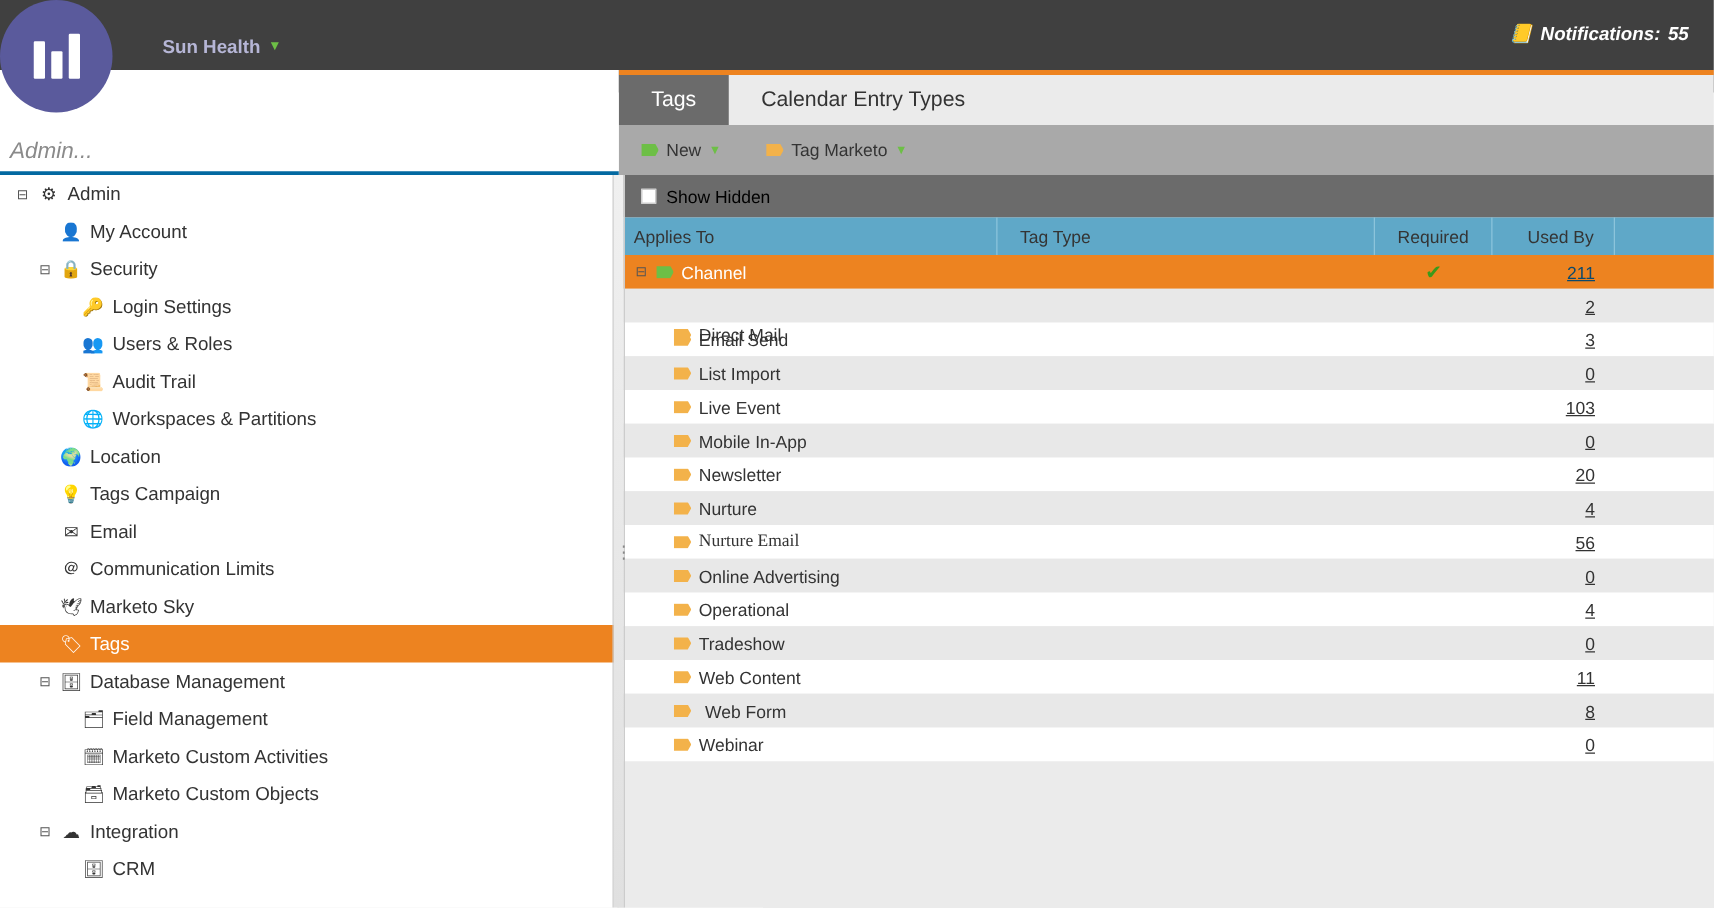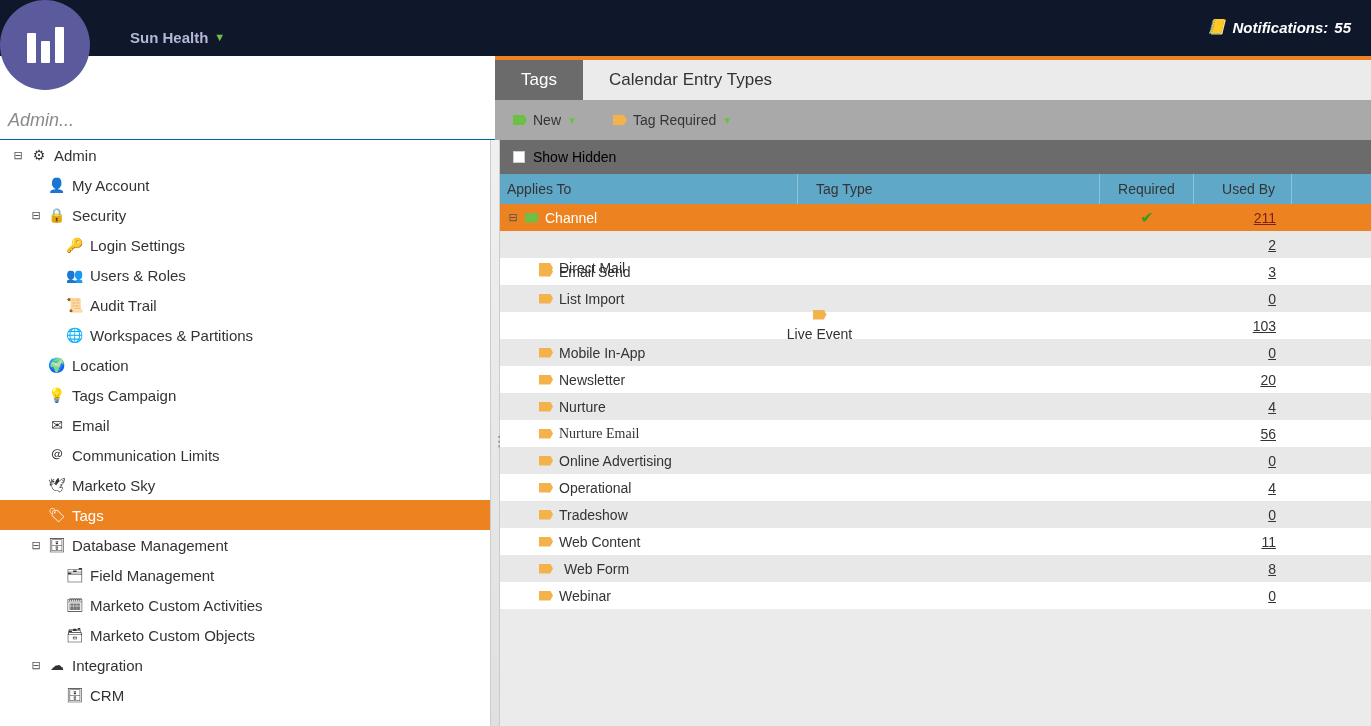--- a/index.html
+++ b/index.html
@@ -1,29 +1,29 @@
 <!DOCTYPE html>
 <html><head>
 <meta charset="utf-8">
 <style>
 * { box-sizing: border-box; margin: 0; padding: 0; }
 body { font-family: "Segoe UI", Arial, sans-serif; font-size: 14px; color: #333; overflow: hidden; width: 1371px; height: 726px; background: #fff; }
 
 
-.header { height: 74px; background: #0f172a; color: #fff; display: flex; align-items: center; position: relative; }
+.header { height: 74px; background: #404040; color: #fff; display: flex; align-items: center; position: relative; }
 .org-area { margin-left: 130px; display: flex; align-items: center; gap: 6px; font-size: 15px; color: #b6b6d6; font-weight: 600; }
 .org-area .caret { color: #6dbf46; font-size: 11px; }
 .notif { position: absolute; right: 20px; top: 18px; font-style: italic; font-weight: 600; display: flex; gap: 6px; align-items: center; font-size: 15px; }
 .logo-disc { position: absolute; top: 0; left: 0; width: 90px; height: 90px; background: #5a5a9c; border-radius: 50%; display: flex; align-items: center; justify-content: center; z-index: 5; }
 .logo-bars { display: flex; align-items: flex-end; gap: 5px; }
 .logo-bars span { display: block; width: 9px; background: #fff; border-radius: 1px; }
 .lb1 { height: 30px; } .lb2 { height: 22px; } .lb3 { height: 36px; }
 
 
-.crumb { position: absolute; top: 56px; left: 0; width: 495px; height: 84px; background: #fff; padding: 54px 0 0 8px; font-size: 18px; font-style: italic; color: #8a8a8a; border-bottom: 1px solid #0369a1; z-index: 2; }
+.crumb { position: absolute; top: 56px; left: 0; width: 495px; height: 84px; background: #fff; padding: 54px 0 0 8px; font-size: 18px; font-style: italic; color: #8a8a8a; border-bottom: 3px solid #0369a1; z-index: 2; }
 
 
 .sidebar { position: absolute; top: 140px; left: 0; width: 495px; bottom: 0; overflow: auto; background: #fff; border-right: 1px solid #d0d0d0; }
 .tree-row { display: flex; align-items: center; height: 30px; padding-left: 0; gap: 6px; font-size: 15px; color: #333; cursor: pointer; }
 .tree-row.selected { background: #ed8320; color: #fff; }
 .ind { display: inline-block; }
 .exp { width: 12px; font-size: 11px; color: #555; text-align: center; cursor: pointer; }
 .exp.blank { visibility: hidden; }
 .ico { width: 18px; text-align: center; font-size: 14px; }
 
@@ -45,21 +45,21 @@
 .c-apply { width: 303px; }
 .c-req { width: 94px; justify-content: center; }
 .c-used { width: 98px; justify-content: flex-end; padding-right: 16px; }
 .c-last { flex: 1; border-right: none; }
 
 .tr { display: flex; height: 27px; align-items: center; font-size: 14px; }
 .tr .td-type { width: 605px; display: flex; align-items: center; gap: 6px; }
 .tr .td-req { width: 94px; display: flex; justify-content: center; }
 .tr .td-used { width: 98px; display: flex; justify-content: flex-end; padding-right: 16px; }
 .group-row { background: #ed8320; color: #fff; }
-.group-row .td-used a { color: #7f1d1d; text-decoration: underline; }
+.group-row .td-used a { color: #0c4a6e; text-decoration: underline; }
 .item-row:nth-child(odd) { background: #e8e8e8; }
 .item-row:nth-child(even) { background: #fff; }
 .td-used a { color: #333; text-decoration: underline; cursor: pointer; }
 .tag-ico { display:inline-block; width:14px; height:10px; background:#f3b24a; position:relative; clip-path: polygon(0 0, 80% 0, 100% 50%, 80% 100%, 0 100%); }
 .tag-ico.green { background:#6dbf46; }
 .check { color:#3a9a1b; font-size: 16px; }
 
 
 .splitter { position:absolute; top:140px; left:490px; width:10px; bottom:0; background:linear-gradient(#f0f0f0,#e0e0e0); border-left:1px solid #ccc; border-right:1px solid #ccc; z-index:3; cursor:col-resize; }
 .splitter::after{ content:"⋮"; position:absolute; top:50%; left:1px; color:#888; font-size:14px; }
@@ -216,21 +216,21 @@
     </div>
 
   <div class="toolbar">
     <div class="tb-btn">
       <span class="tag-ico green"></span>
       <span>New</span>
       <span class="tb-caret">▼</span>
     </div>
     <div class="tb-btn">
       <span class="tag-ico"></span>
-      <span>Tag Required</span>
+      <span>Tag Marketo</span>
       <span class="tb-caret">▼</span>
     </div>
   </div>
 
   <div class="subbar">
     <span class="chk"></span>
     <span>Show Hidden</span>
   </div>
 
   <div class="thead">
@@ -280,21 +280,21 @@
         <div class="td-type" style="padding-left:44px;">
           <span class="tag-ico"></span>
           <span>List Import</span>
         </div>
         <div class="td-req"></div>
         <div class="td-used">
           <a>0</a>
         </div>
       </div>
       <div class="tr item-row">
-        <div class="td-type" style="padding-left:44px;flex-direction:column;">
+        <div class="td-type" style="padding-left:44px;">
           <span class="tag-ico"></span>
           <span>Live Event</span>
         </div>
         <div class="td-req"></div>
         <div class="td-used">
           <a>103</a>
         </div>
       </div>
       <div class="tr item-row">
         <div class="td-type" style="padding-left:44px;">

